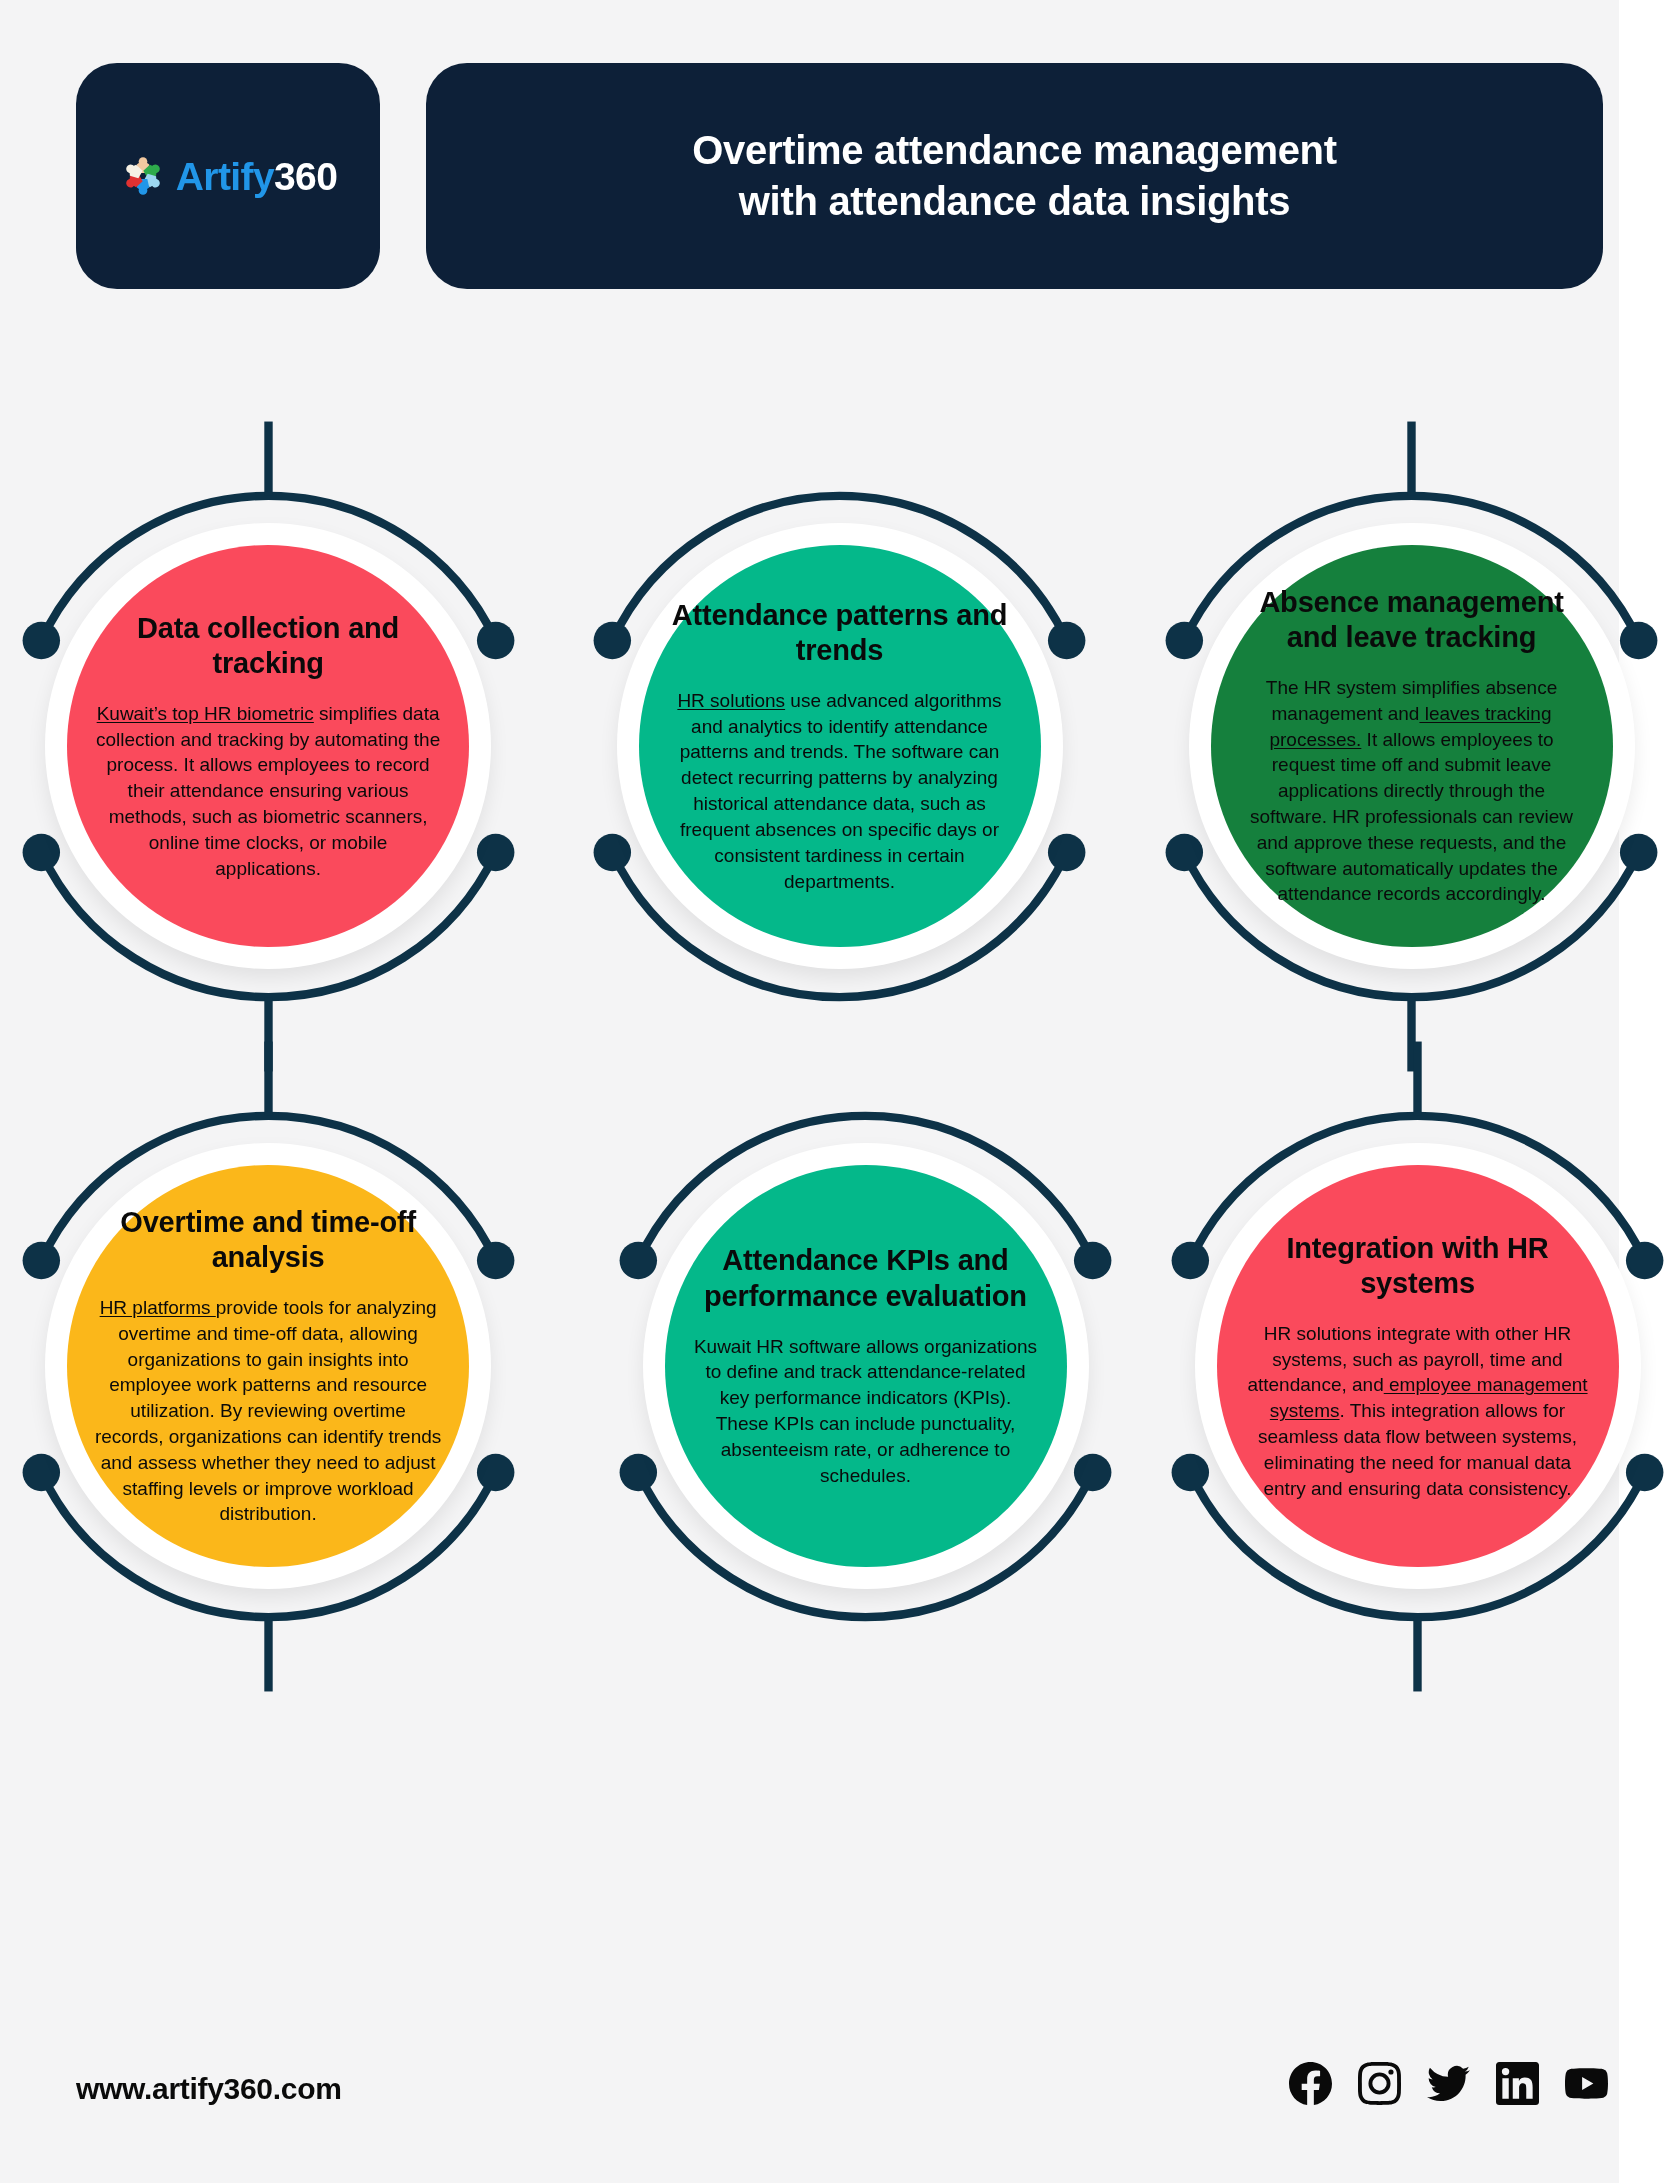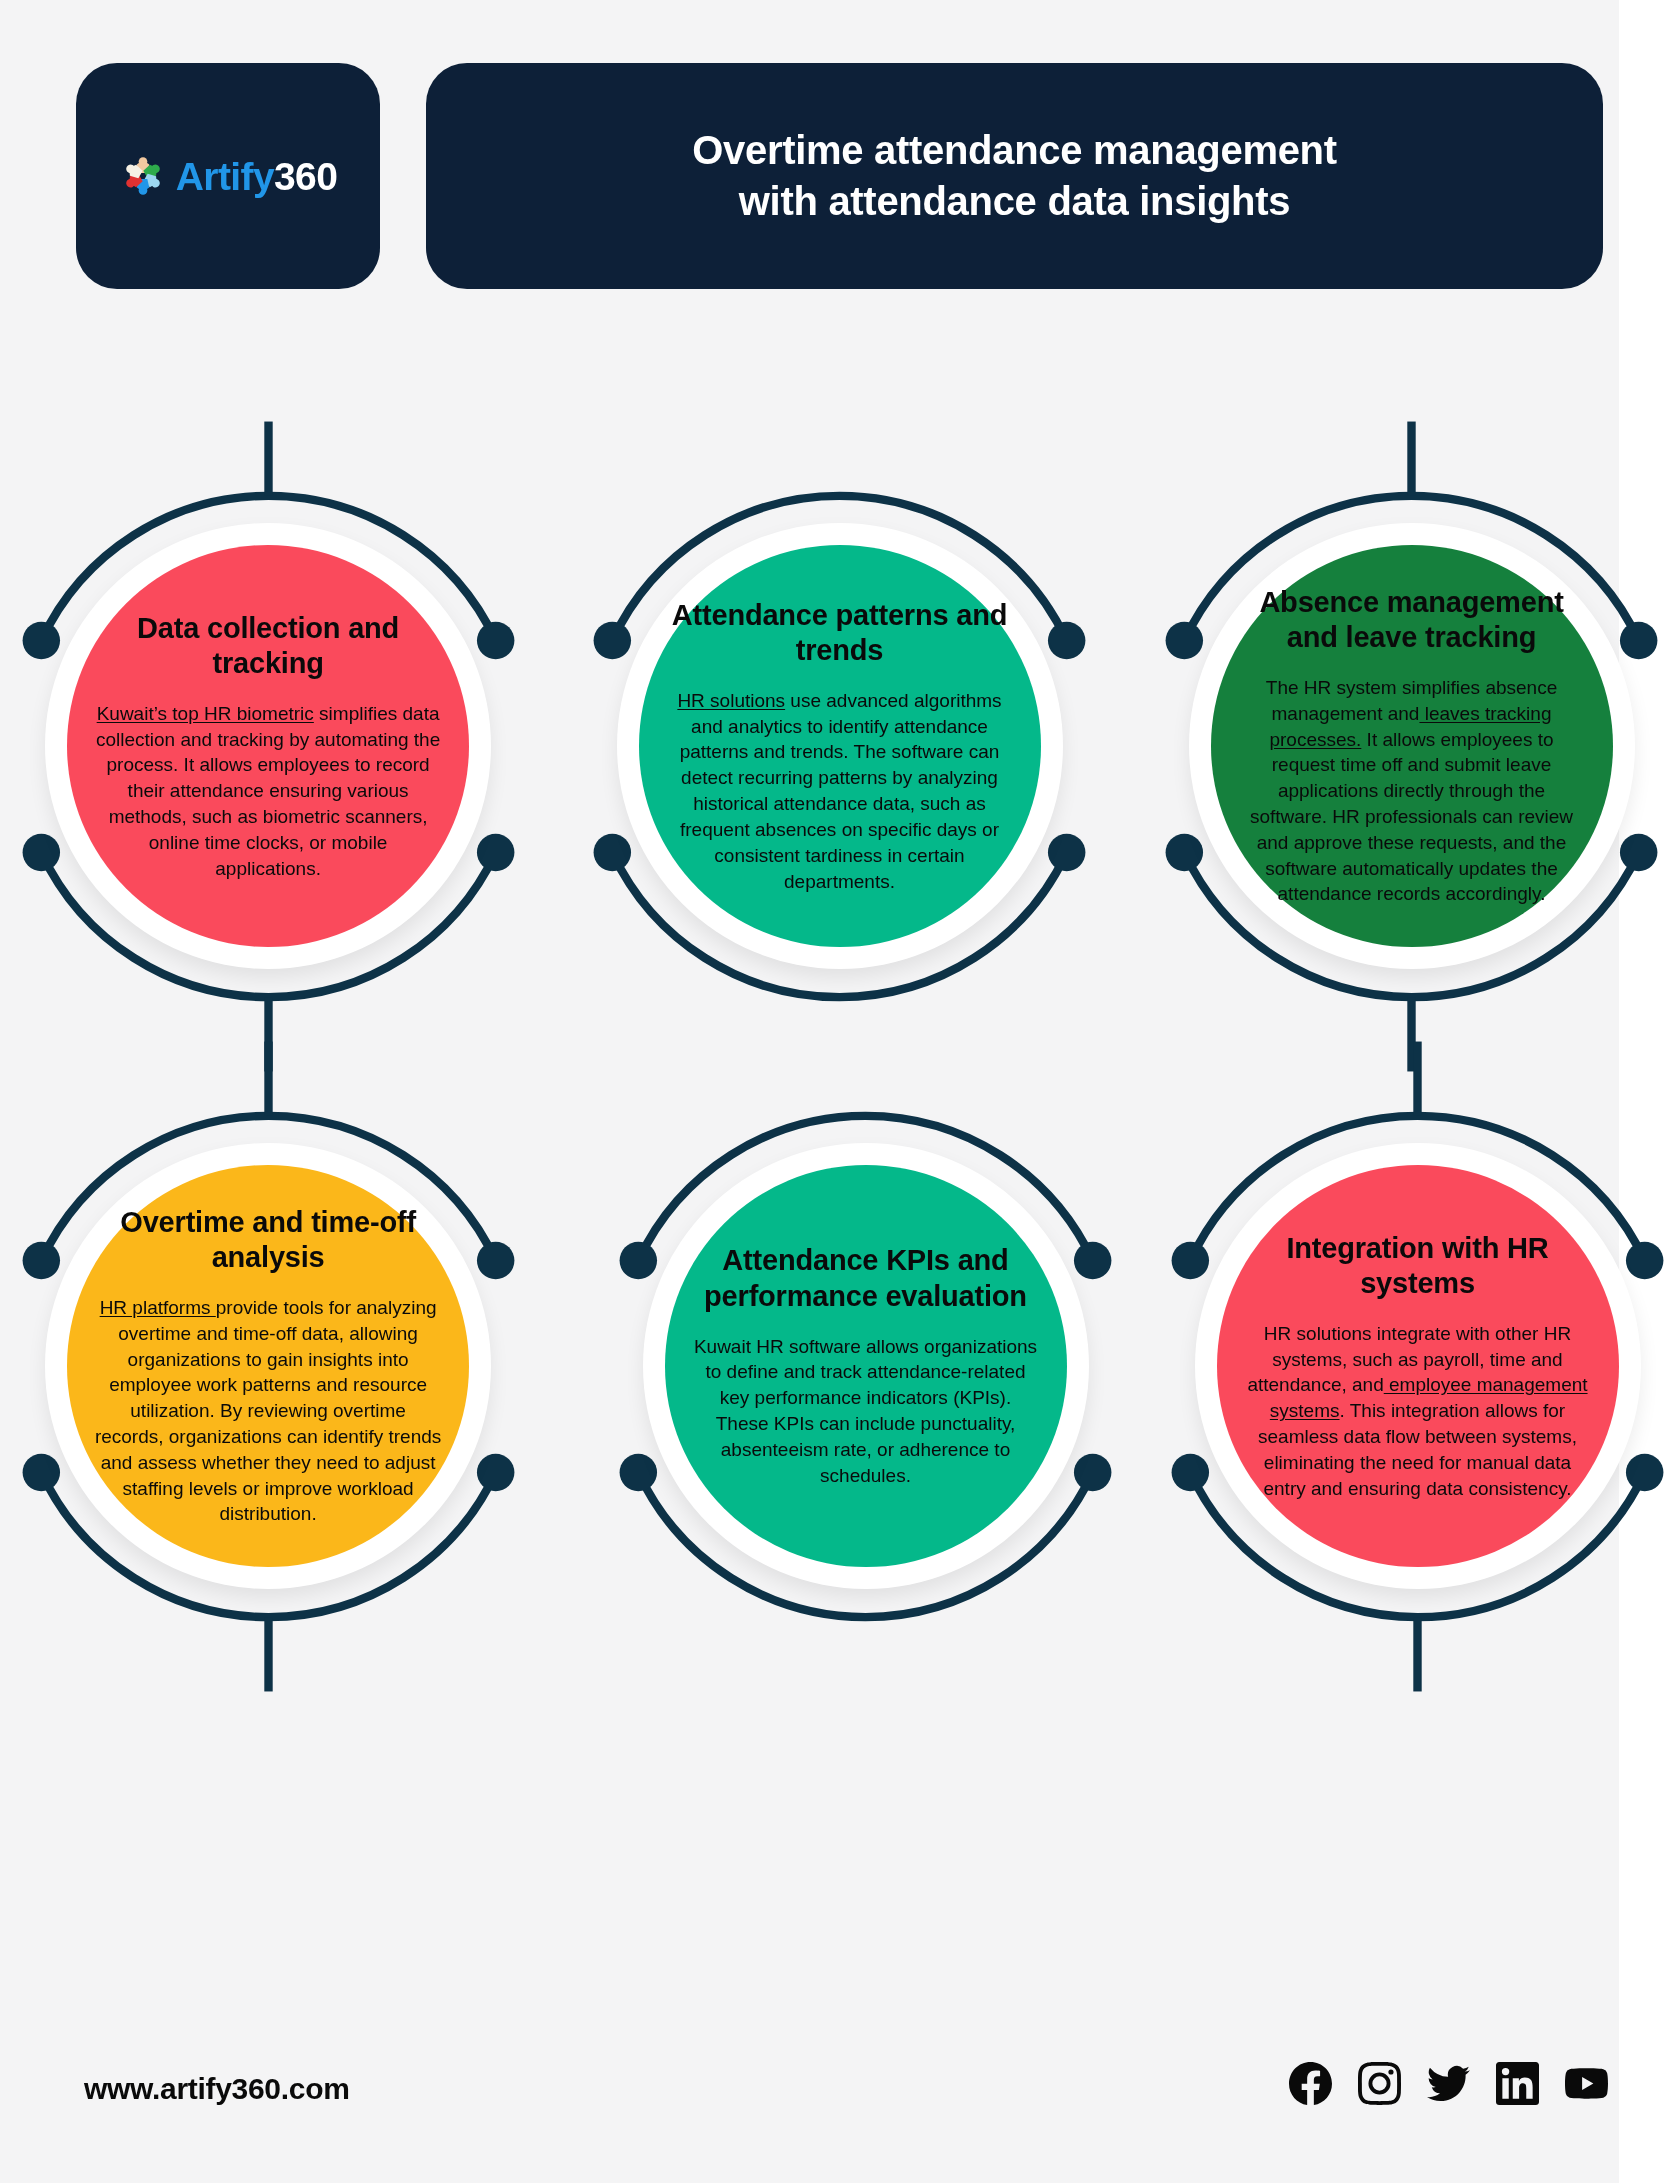--- a/index.html
+++ b/index.html
@@ -188,21 +188,21 @@
   .footer {
     position: absolute;
     left: 0;
     bottom: 0;
     width: 1680px;
     height: 187px;
   }
 
   .footer-url {
     position: absolute;
-    left: 84px;
+    left: 76px;
     top: 76px;
     font-size: 30px;
     font-weight: 700;
     color: #0a0a0a;
     letter-spacing: -0.3px;
   }
 
   .socials {
     position: absolute;
     right: 72px;

